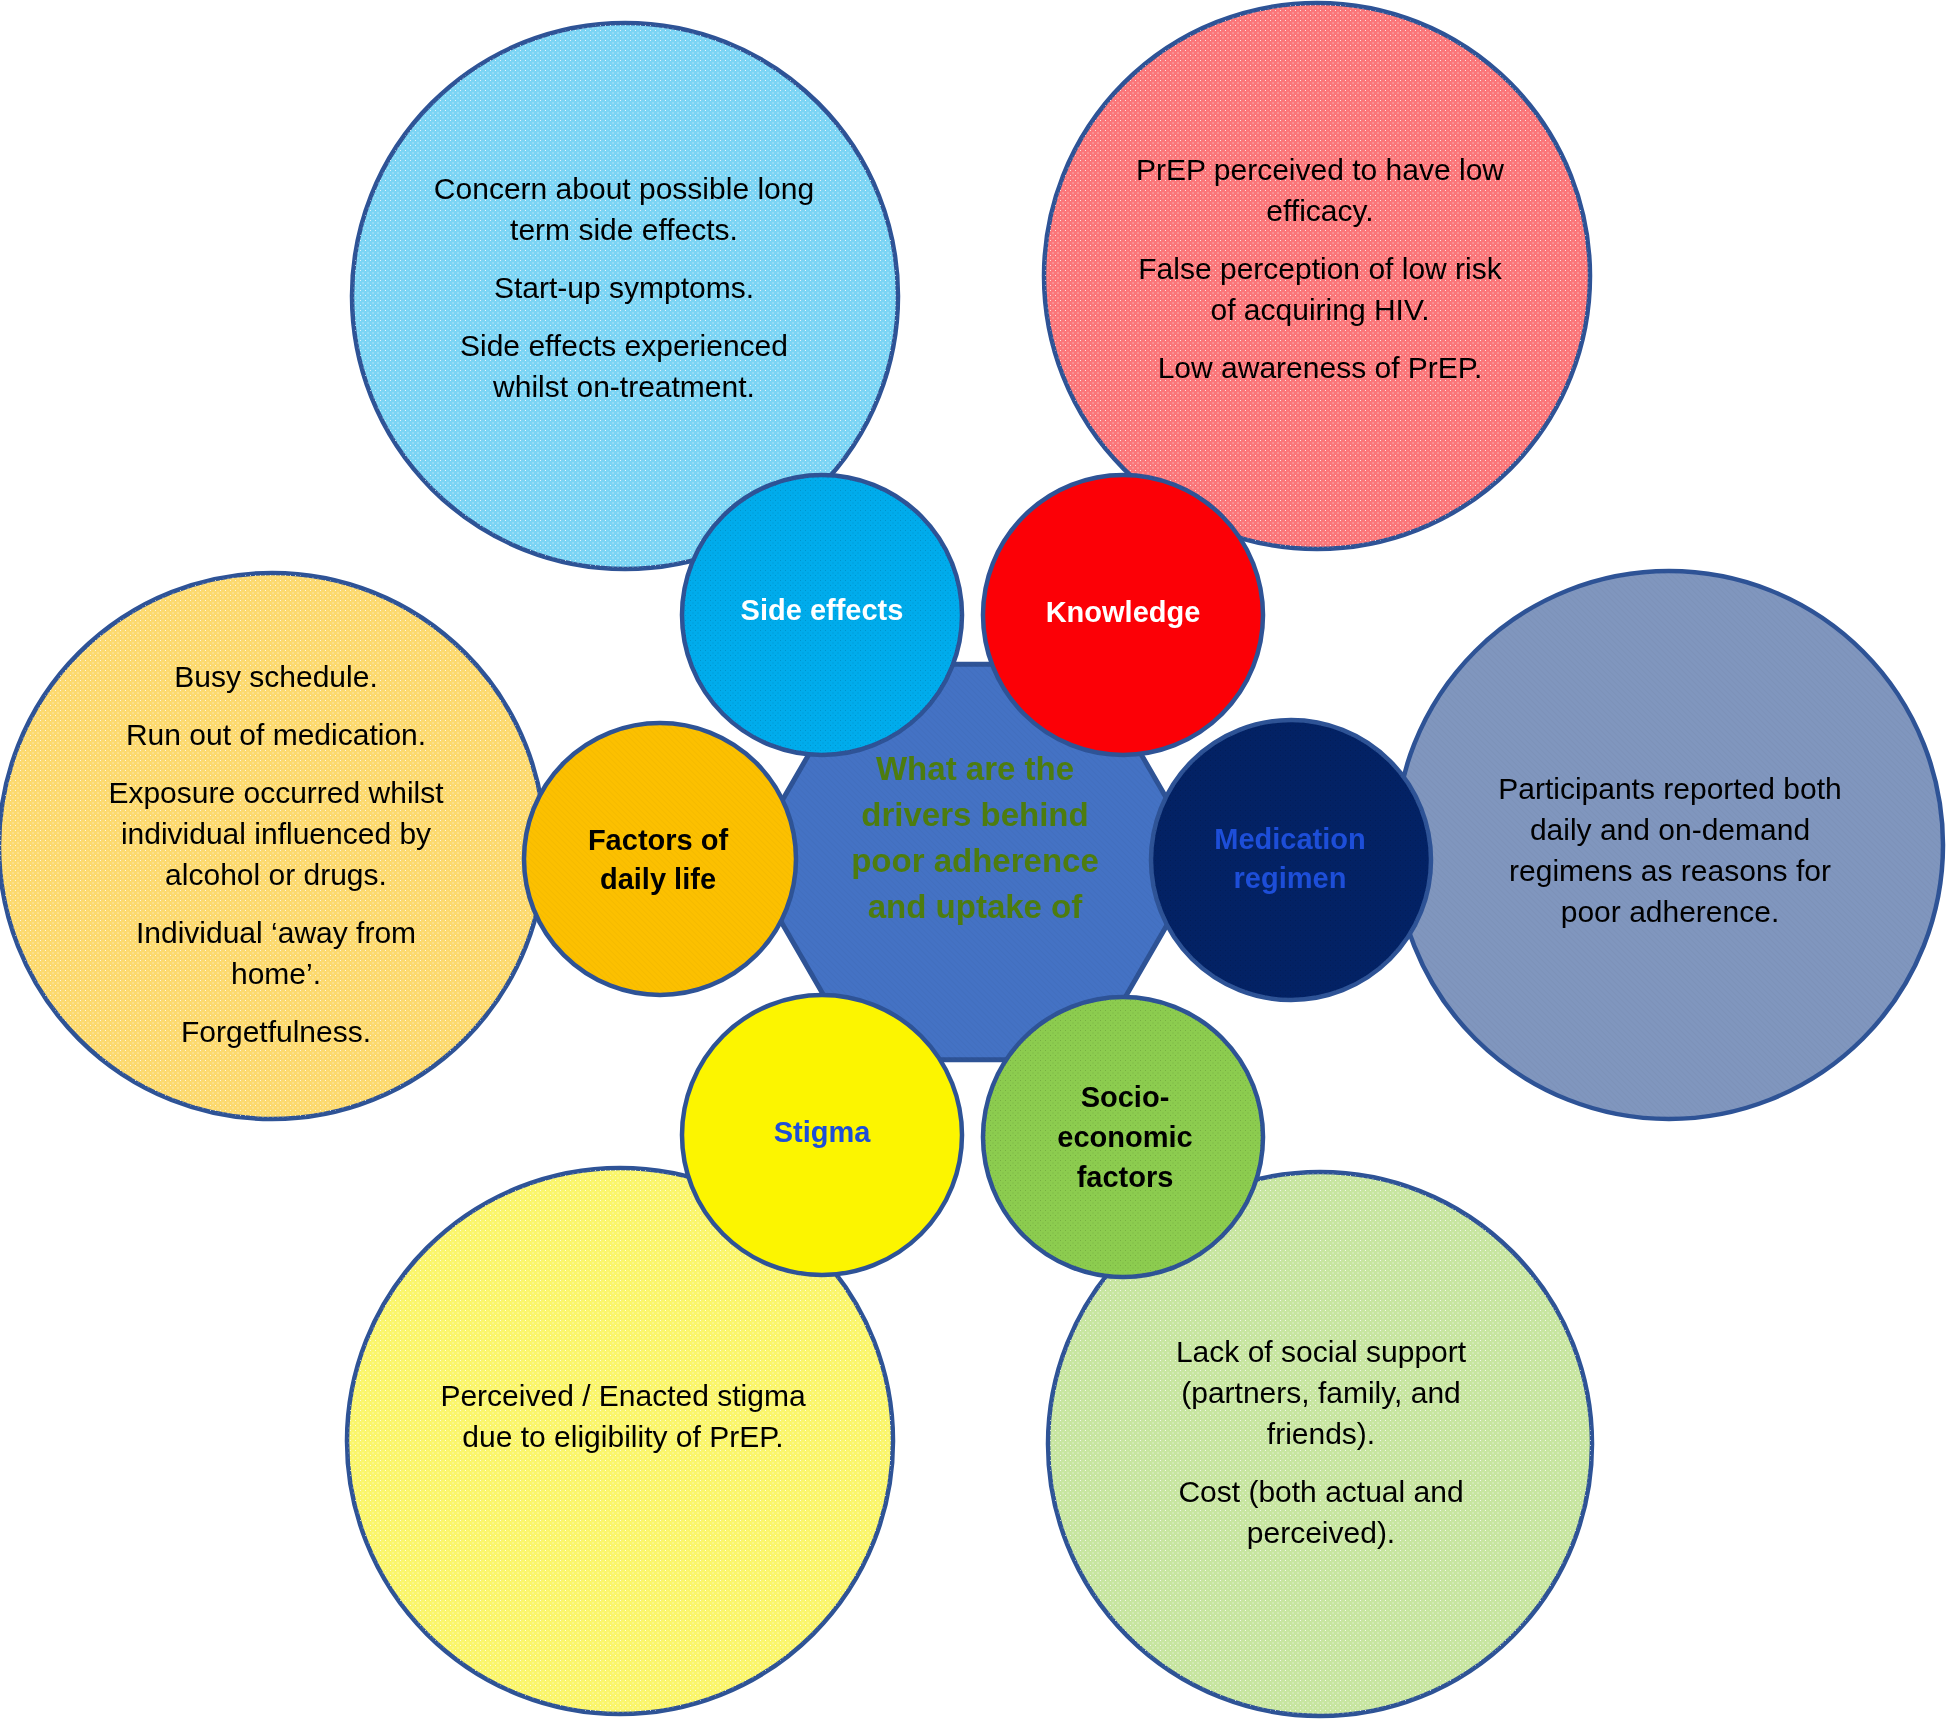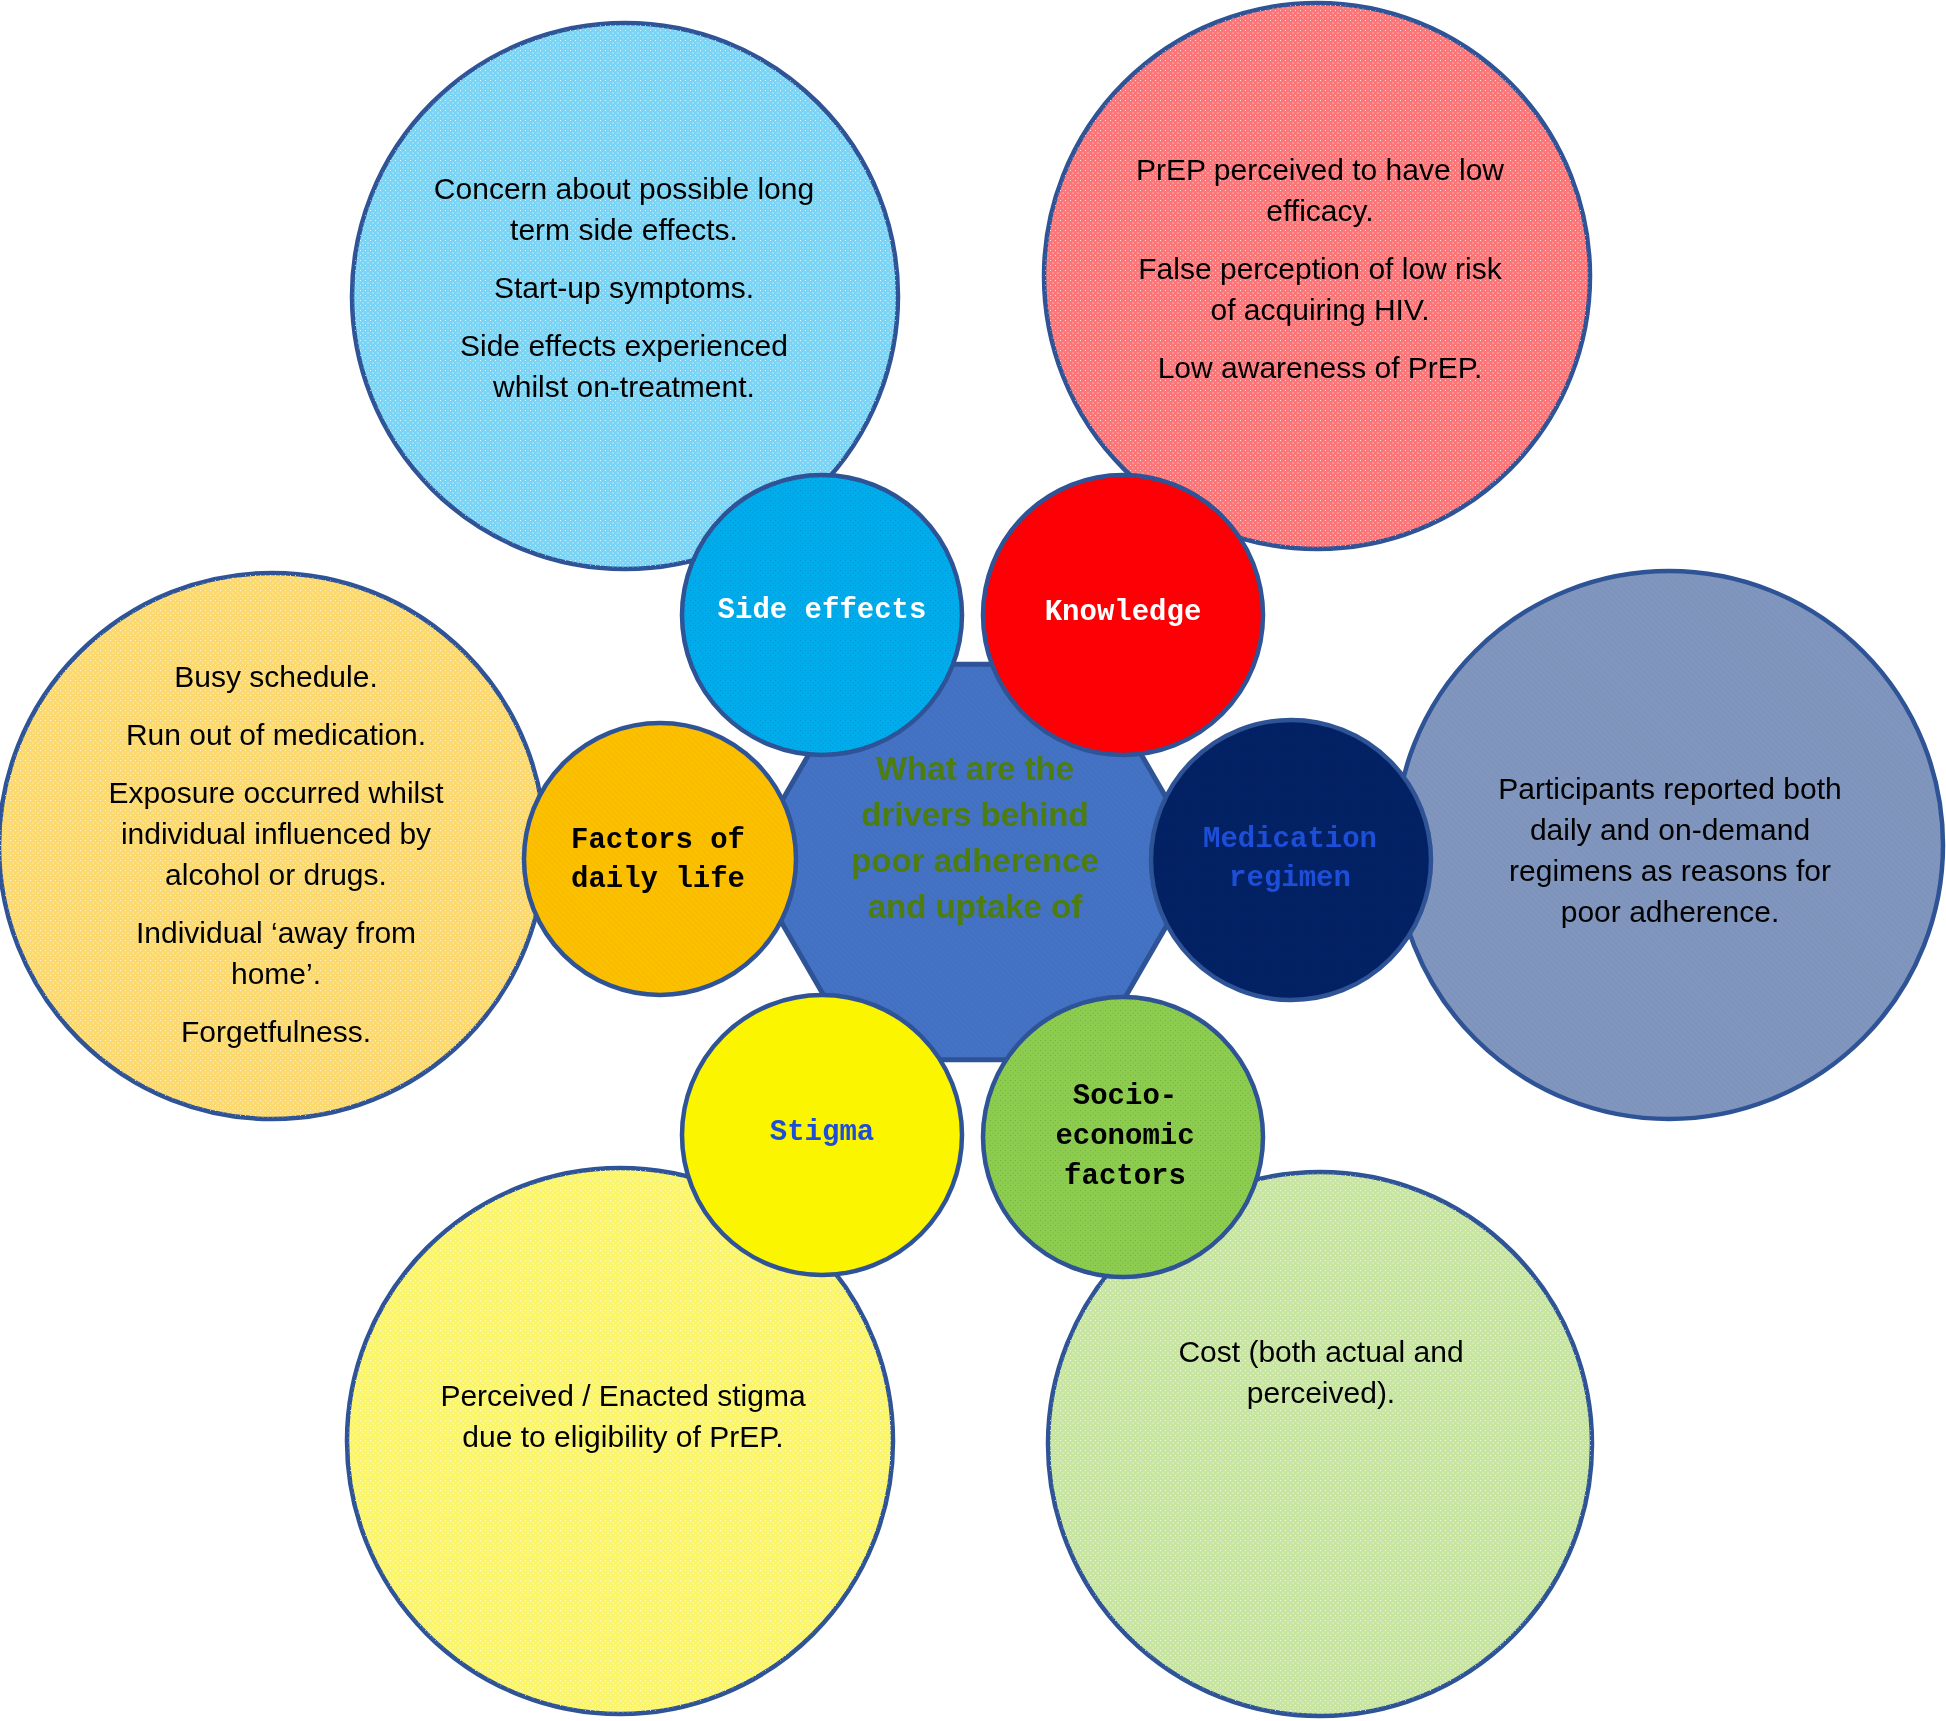--- a/index.html
+++ b/index.html
@@ -6,21 +6,21 @@
   html,body{margin:0;padding:0;background:#ffffff;}
   body{width:1946px;height:1721px;overflow:hidden;
        font-family:"Liberation Sans",sans-serif;
        -webkit-font-smoothing:antialiased;}
   #stage{position:relative;width:1946px;height:1721px;background:#ffffff;}
   svg.diagram{position:absolute;left:0;top:0;width:1946px;height:1721px;display:block;}
   .txt{position:absolute;color:#000;text-align:center;white-space:pre-line;}
   .detail{font-size:30px;line-height:41px;}
   .detail p{margin:0 0 17px 0;}
   .detail p:last-child{margin-bottom:0;}
-  .node-label{font-weight:bold;line-height:39px;font-family:Liberation Mono, monospace;}
+  .node-label{font-weight:bold;line-height:39px;}
   .center-label{font-weight:bold;color:#4d7c0f;font-size:33px;line-height:46px;}
 </style>
 </head>
 <body>
 
 <div id="stage">
   <svg class="diagram" viewBox="0 0 1946 1721">
     <defs>
       <pattern id="pat-dot" width="5" height="5" patternUnits="userSpaceOnUse">
         <rect width="5" height="5" fill="none"></rect>
@@ -90,21 +90,21 @@
       <circle cx="1123" cy="1137" r="140" fill="#8CCC4F" stroke="#2E5396" stroke-width="4.5"></circle>
       <circle cx="1123" cy="1137" r="139" fill="url(#pat-dot-dark)" stroke="none"></circle>
     </g>
   </svg>
 
   <div class="txt detail" style="left:374px;top:168px;width:500px;"><p>Concern about possible long<br>term side effects.</p><p>Start-up symptoms.</p><p>Side effects experienced<br>whilst on-treatment.</p></div>
   <div class="txt detail" style="left:1070px;top:149px;width:500px;"><p>PrEP perceived to have low<br>efficacy.</p><p>False perception of low risk<br>of acquiring HIV.</p><p>Low awareness of PrEP.</p></div>
   <div class="txt detail" style="left:26px;top:656px;width:500px;"><p>Busy schedule.</p><p>Run out of medication.</p><p>Exposure occurred whilst<br>individual influenced by<br>alcohol or drugs.</p><p>Individual ‘away from<br>home’.</p><p>Forgetfulness.</p></div>
   <div class="txt detail" style="left:1420px;top:768px;width:500px;"><p>Participants reported both<br>daily and on-demand<br>regimens as reasons for<br>poor adherence.</p></div>
   <div class="txt detail" style="left:373px;top:1375px;width:500px;"><p>Perceived / Enacted stigma<br>due to eligibility of PrEP.</p></div>
-  <div class="txt detail" style="left:1071px;top:1331px;width:500px;"><p>Cost (both actual and<br>perceived).</p></div>
+  <div class="txt detail" style="left:1071px;top:1331px;width:500px;"><p>Lack of social support<br>(partners, family, and<br>friends).</p><p>Cost (both actual and<br>perceived).</p></div>
 
   <div class="txt node-label" style="left:672px;top:591px;width:300px;font-size:29px;color:#FFFFFF;"><div>Side effects</div></div>
   <div class="txt node-label" style="left:973px;top:593px;width:300px;font-size:29px;color:#FFFFFF;"><div>Knowledge</div></div>
   <div class="txt node-label" style="left:538px;top:821px;width:240px;font-size:29px;color:#000000;"><div>Factors of</div><div>daily life</div></div>
   <div class="txt node-label" style="left:1170px;top:820px;width:240px;font-size:29px;color:#1d4ed8;"><div>Medication</div><div>regimen</div></div>
   <div class="txt node-label" style="left:702px;top:1113px;width:240px;font-size:29px;color:#1d4ed8;"><div>Stigma</div></div>
   <div class="txt node-label" style="left:1025px;top:1077px;width:200px;font-size:29px;line-height:40px;color:#000000;"><div>Socio-</div><div>economic</div><div>factors</div></div>
 
   <div class="txt center-label" style="left:800px;top:746px;width:350px;"><div>What are the</div><div>drivers behind</div><div>poor adherence</div><div>and uptake of</div></div>
 </div>

